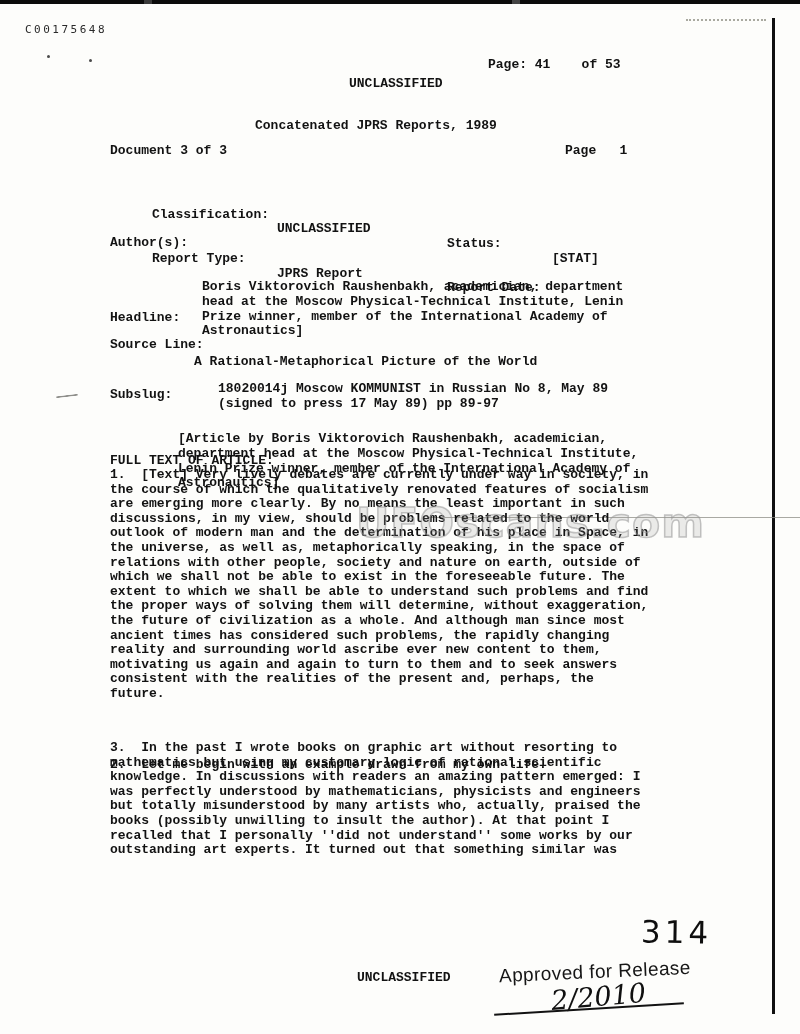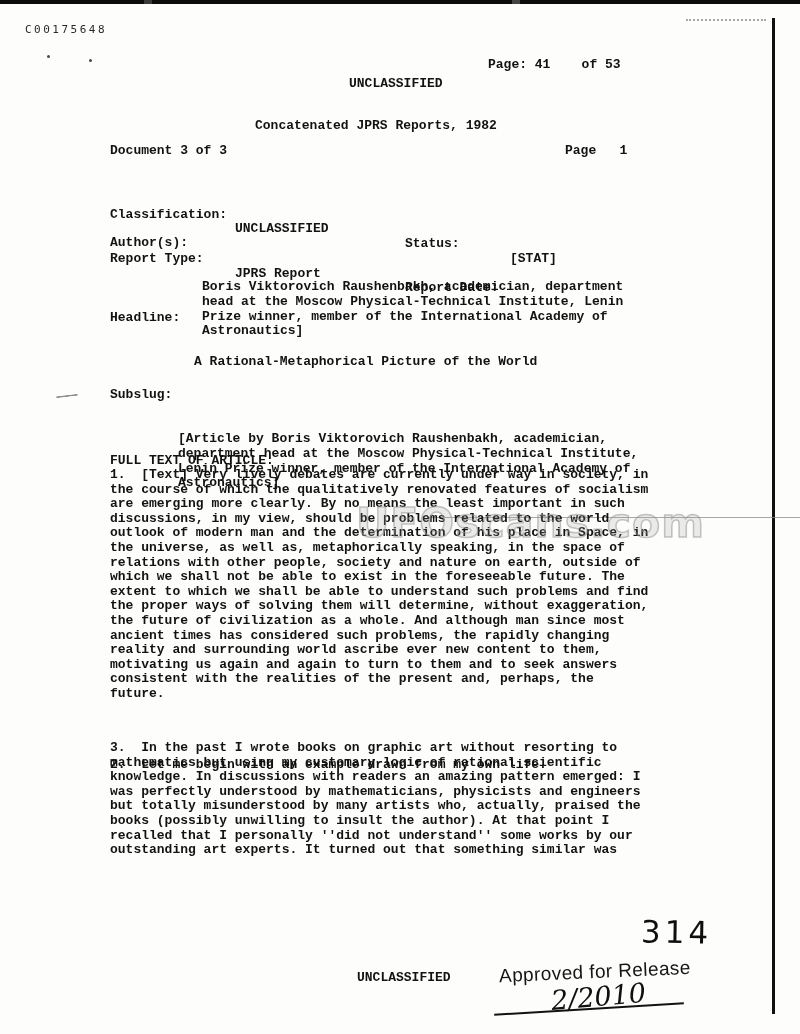--- a/index.html
+++ b/index.html
@@ -26,21 +26,21 @@
     font-weight:normal; font-size:11px; letter-spacing:2.5px; color:#2a2a2a; }
   .page-counter { left:488px; top:58px; }
   .uncl-top { left:349px; top:77px; }
   .title { left:255px; top:119px; }
   .doc-position { left:110px; top:144px; }
   .page-label { left:565px; top:144px; }
 
   
   .metadata { position:absolute; left:110px; top:164px; width:600px; }
   .mrow { position:relative; height:15px; }
-  .mrow span { position:absolute; white-space:pre; }
+  .mrow span { position:absolute; white-space:pre;margin-left:42px; }
   .mc1 { left:0; }
   .mc2 { left:125px; }
   .mc3 { left:295px; }
   .mc4 { left:400px; }
 
   
   .iblock { position:absolute; left:110px; line-height:14.7px; }
   .iblock .lab { position:absolute; left:0; top:0; white-space:pre; }
   .iblock .txt { display:block; white-space:pre-wrap; width:480px; }
   .author   { top:236px; } .author .txt   { margin-left:92px; }
@@ -80,21 +80,21 @@
   <div class="right-line"></div>
   <div class="dotted-line"></div>
   <div class="crease"></div>
   <div class="speck" style="left:47px; top:55px;"></div>
   <div class="speck" style="left:89px; top:59px;"></div>
   <div class="pencil-mark"></div>
 
   <div class="doc-id">C00175648</div>
   <div class="t pre page-counter">Page: 41    of 53</div>
   <div class="t uncl-top">UNCLASSIFIED</div>
-  <div class="t title">Concatenated JPRS Reports, 1982</div>
+  <div class="t title">Concatenated JPRS Reports, 1989</div>
   <div class="t doc-position">Document 3 of 3</div>
   <div class="t pre page-label">Page   1</div>
 
   <div class="metadata t">
     <div class="mrow">
       <span class="mc1">Classification:</span>
       <span class="mc2">UNCLASSIFIED</span>
       <span class="mc3">Status:</span>
       <span class="mc4">[STAT]</span>
     </div>
@@ -109,20 +109,25 @@
   <div class="iblock t author">
     <span class="lab">Author(s):</span>
     <span class="txt">Boris Viktorovich Raushenbakh, academician, department
 head at the Moscow Physical-Technical Institute, Lenin
 Prize winner, member of the International Academy of
 Astronautics]</span>
   </div>
   <div class="iblock t headline">
     <span class="lab">Headline:</span>
     <span class="txt">A Rational-Metaphorical Picture of the World</span>
+  </div>
+  <div class="iblock t sourceln">
+    <span class="lab">Source Line:</span>
+    <span class="txt">18020014j Moscow KOMMUNIST in Russian No 8, May 89
+(signed to press 17 May 89) pp 89-97</span>
   </div>
   <div class="iblock t subslug">
     <span class="lab">Subslug:</span>
     <span class="txt">[Article by Boris Viktorovich Raushenbakh, academician,
 department head at the Moscow Physical-Technical Institute,
 Lenin Prize winner, member of the International Academy of
 Astronautics]</span>
   </div>
 
   <div class="t art-heading">FULL TEXT OF ARTICLE:</div>

